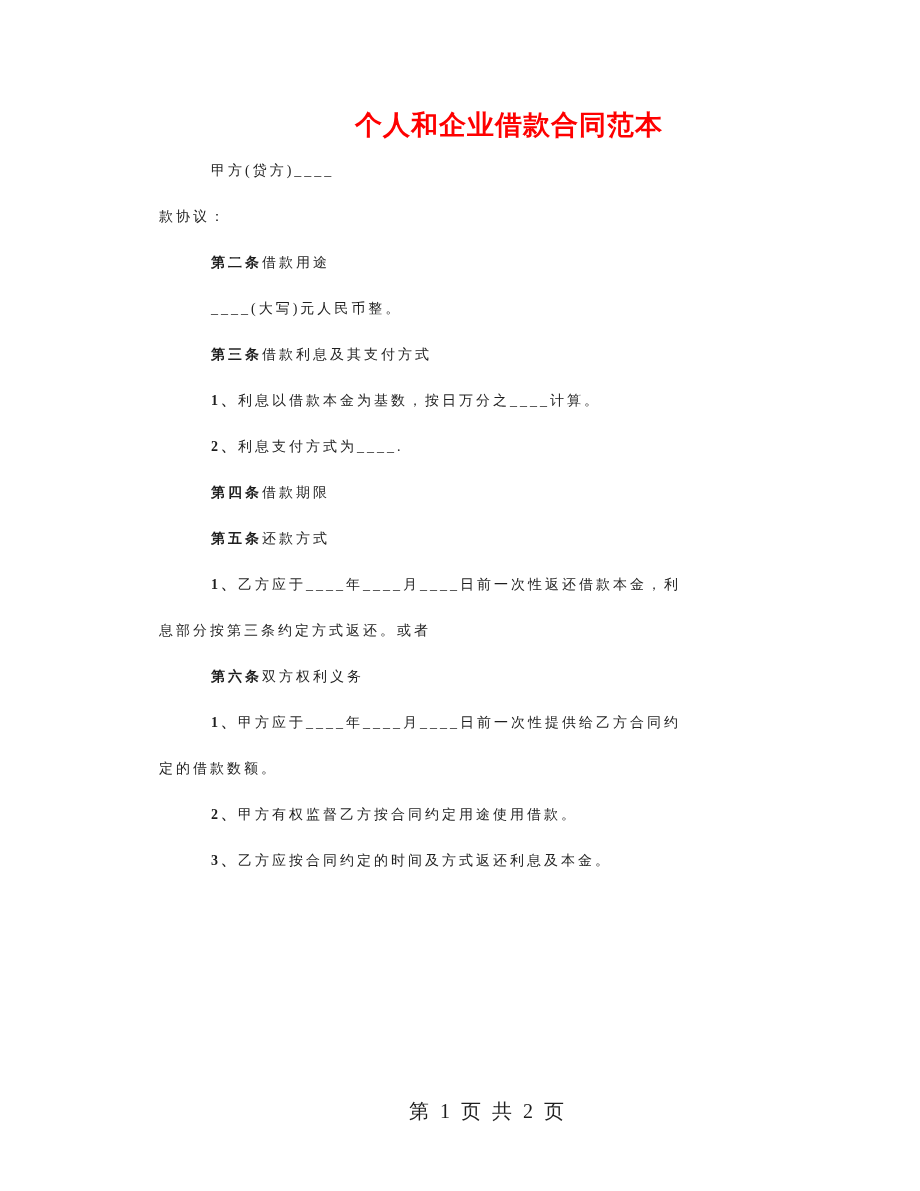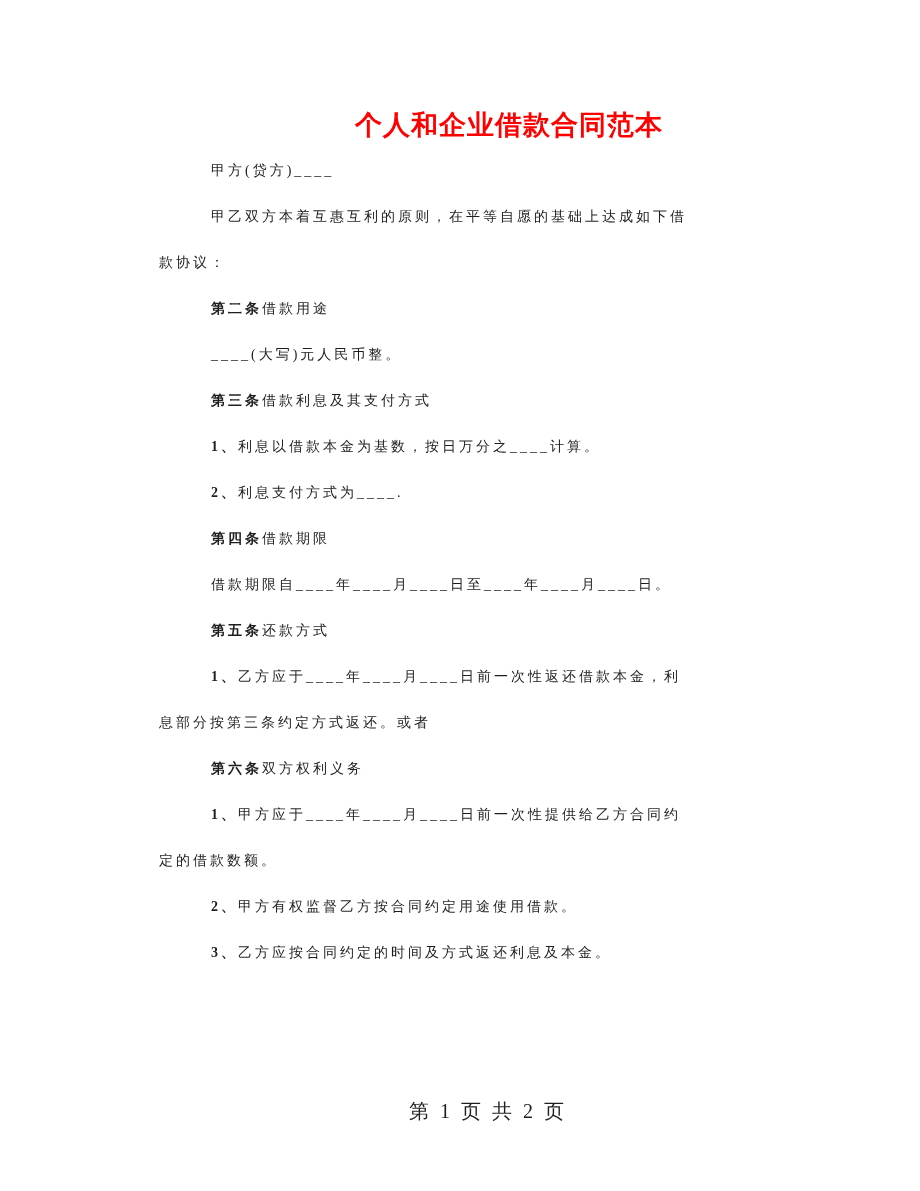--- a/index.html
+++ b/index.html
@@ -54,29 +54,27 @@
   }
 </style>
 </head>
 <body>
 
 <div class="page" style="color: rgb(30, 30, 30); background: rgb(255, 255, 255); margin-left: 28px;">
   <div class="doc">
     <div class="title" style="color: rgb(254, 0, 0);">个人和企业借款合同范本</div>
     <div id="lines-host">
         <div class="line indent">甲方(贷方)____</div>
-        <div class="line indent">甲乙双方本着互惠互利的原则，在平等自愿的基础上达成如下借</div>
         <div class="line">款协议：</div>
         <div class="line indent"><span class="b">第二条</span>借款用途</div>
         <div class="line indent">____(大写)元人民币整。</div>
         <div class="line indent"><span class="b">第三条</span>借款利息及其支付方式</div>
         <div class="line indent"><span class="b">1、</span>利息以借款本金为基数，按日万分之____计算。</div>
         <div class="line indent"><span class="b">2、</span>利息支付方式为____.</div>
         <div class="line indent"><span class="b">第四条</span>借款期限</div>
-        <div class="line indent">借款期限自____年____月____日至____年____月____日。</div>
         <div class="line indent"><span class="b">第五条</span>还款方式</div>
         <div class="line indent"><span class="b">1、</span>乙方应于____年____月____日前一次性返还借款本金，利</div>
         <div class="line">息部分按第三条约定方式返还。或者</div>
         <div class="line indent"><span class="b">第六条</span>双方权利义务</div>
         <div class="line indent"><span class="b">1、</span>甲方应于____年____月____日前一次性提供给乙方合同约</div>
         <div class="line">定的借款数额。</div>
         <div class="line indent"><span class="b">2、</span>甲方有权监督乙方按合同约定用途使用借款。</div>
         <div class="line indent"><span class="b">3、</span>乙方应按合同约定的时间及方式返还利息及本金。</div>
       </div>
   </div>

